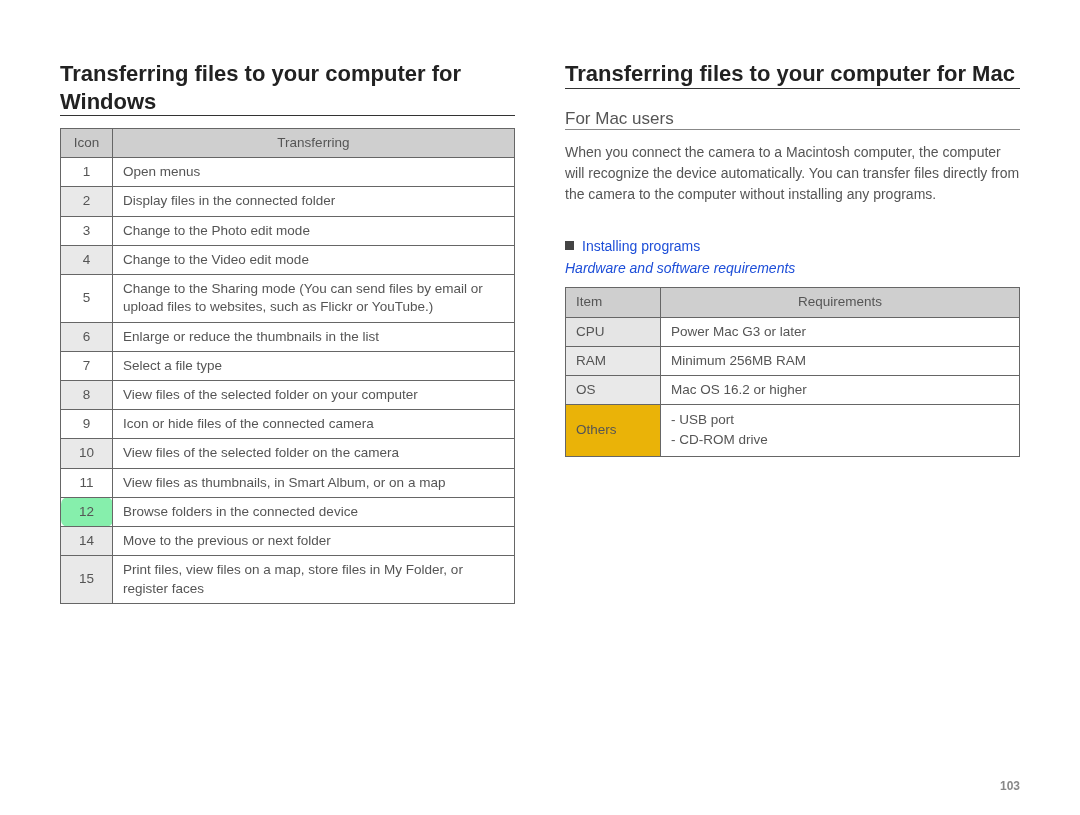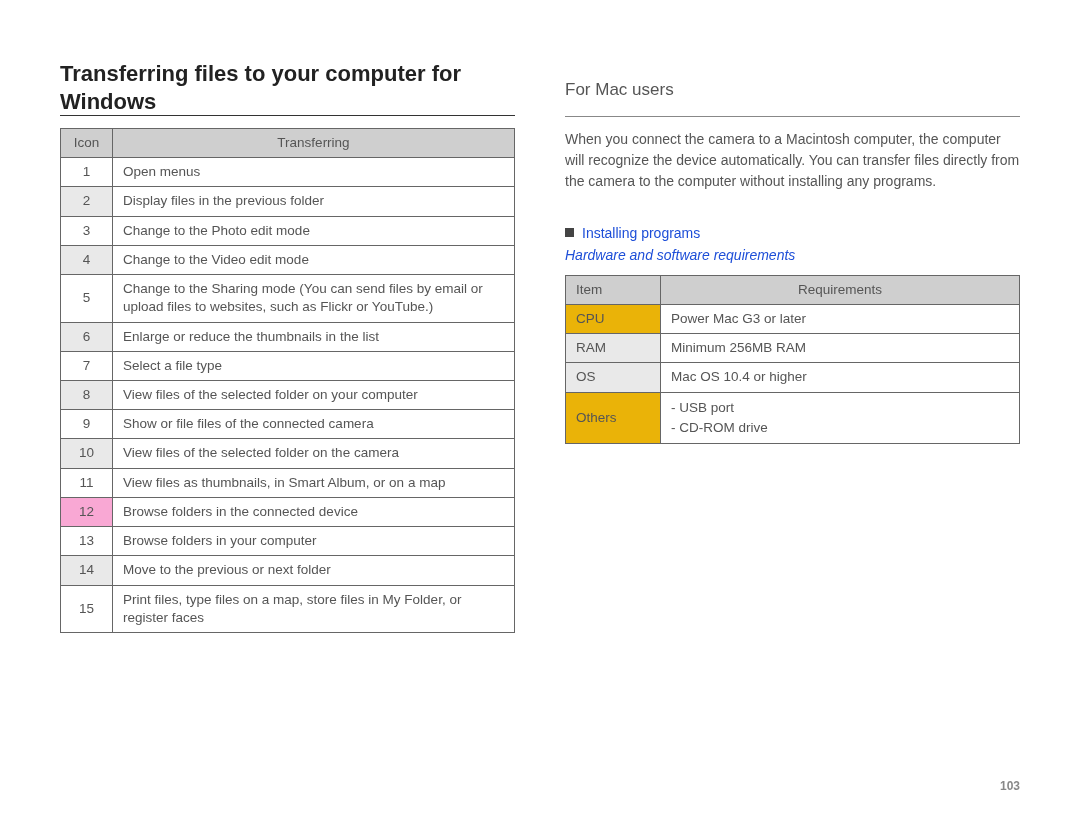--- a/index.html
+++ b/index.html
@@ -28,21 +28,21 @@
     font-weight: bold;
     color: #222;
     line-height: 1.25;
     border-bottom: 1.5px solid #333;
     margin: 0 0 12px 0;
   }
   .subheading {
     font-size: 17px;
     color: #555;
     border-bottom: 1px solid #888;
-    padding-bottom: 16px;
+    padding-bottom: 0;
     margin: 20px 0 8px 0;
   }
   .body-text {
     font-size: 14px;
     color: #555;
     line-height: 1.5;
     margin: 12px 0 20px 0;
   }
   .bullet-block {
     font-size: 14px;
@@ -119,21 +119,21 @@
           <th>Transferring</th>
         </tr>
       </thead>
       <tbody id="icon-tbody">
           <tr>
             <td>1</td>
             <td>Open menus</td>
           </tr>
           <tr>
             <td style="background: rgb(233, 233, 233);">2</td>
-            <td>Display files in the previous folder</td>
+            <td>Display files in the connected folder</td>
           </tr>
           <tr>
             <td>3</td>
             <td>Change to the Photo edit mode</td>
           </tr>
           <tr>
             <td style="background: rgb(233, 233, 233);">4</td>
             <td>Change to the Video edit mode</td>
           </tr>
           <tr>
@@ -147,80 +147,77 @@
           <tr>
             <td>7</td>
             <td>Select a file type</td>
           </tr>
           <tr>
             <td style="background: rgb(233, 233, 233);">8</td>
             <td>View files of the selected folder on your computer</td>
           </tr>
           <tr>
             <td>9</td>
-            <td>Show or file files of the connected camera</td>
+            <td>Icon or hide files of the connected camera</td>
           </tr>
           <tr>
             <td style="background: rgb(233, 233, 233);">10</td>
             <td>View files of the selected folder on the camera</td>
           </tr>
           <tr>
             <td>11</td>
             <td>View files as thumbnails, in Smart Album, or on a map</td>
           </tr>
           <tr>
-            <td style="background: #f9a8d4;">12</td>
+            <td style="background: #86efac; border-radius: 7px;">12</td>
             <td>Browse folders in the connected device</td>
-          </tr>
-          <tr>
-            <td>13</td>
-            <td>Browse folders in your computer</td>
           </tr>
           <tr>
             <td style="background: rgb(233, 233, 233);">14</td>
             <td>Move to the previous or next folder</td>
           </tr>
           <tr>
             <td>15</td>
-            <td>Print files, type files on a map, store files in My Folder, or register faces</td>
+            <td>Print files, view files on a map, store files in My Folder, or register faces</td>
           </tr>
         </tbody>
     </table>
   </div>
 
   <div class="col">
+    <h2 class="section-title">Transferring files to your computer for Mac</h2>
 
     <div class="subheading">For Mac users</div>
 
     <p class="body-text">When you connect the camera to a Macintosh computer, the computer will recognize the device automatically. You can transfer files directly from the camera to the computer without installing any programs.</p>
 
     <div class="bullet-block">
       <span class="sq"></span><span>Installing programs</span><br>
       <span style="margin-left:0;font-style:italic;">Hardware and software requirements</span>
     </div>
 
     <table class="spec req-table">
       <thead>
         <tr>
           <th>Item</th>
           <th>Requirements</th>
         </tr>
       </thead>
       <tbody id="req-tbody">
           <tr>
-            <td style="background: #eab308;">CPU</td>
+            <td style="background: #e5e5e5;">CPU</td>
             <td>Power Mac G3 or later</td>
           </tr>
           <tr>
             <td style="background: rgb(233, 233, 233);">RAM</td>
             <td>Minimum 256MB RAM</td>
           </tr>
           <tr>
             <td style="background: rgb(233, 233, 233);">OS</td>
-            <td>Mac OS 10.4 or higher</td>
+            <td>Mac OS 16.2 or higher</td>
           </tr>
           <tr>
             <td style="background: #eab308;">Others</td>
             <td class="others-cell">
               <div>- USB port</div>
               <div>- CD-ROM drive</div>
             </td>
           </tr>
         </tbody>
     </table>

